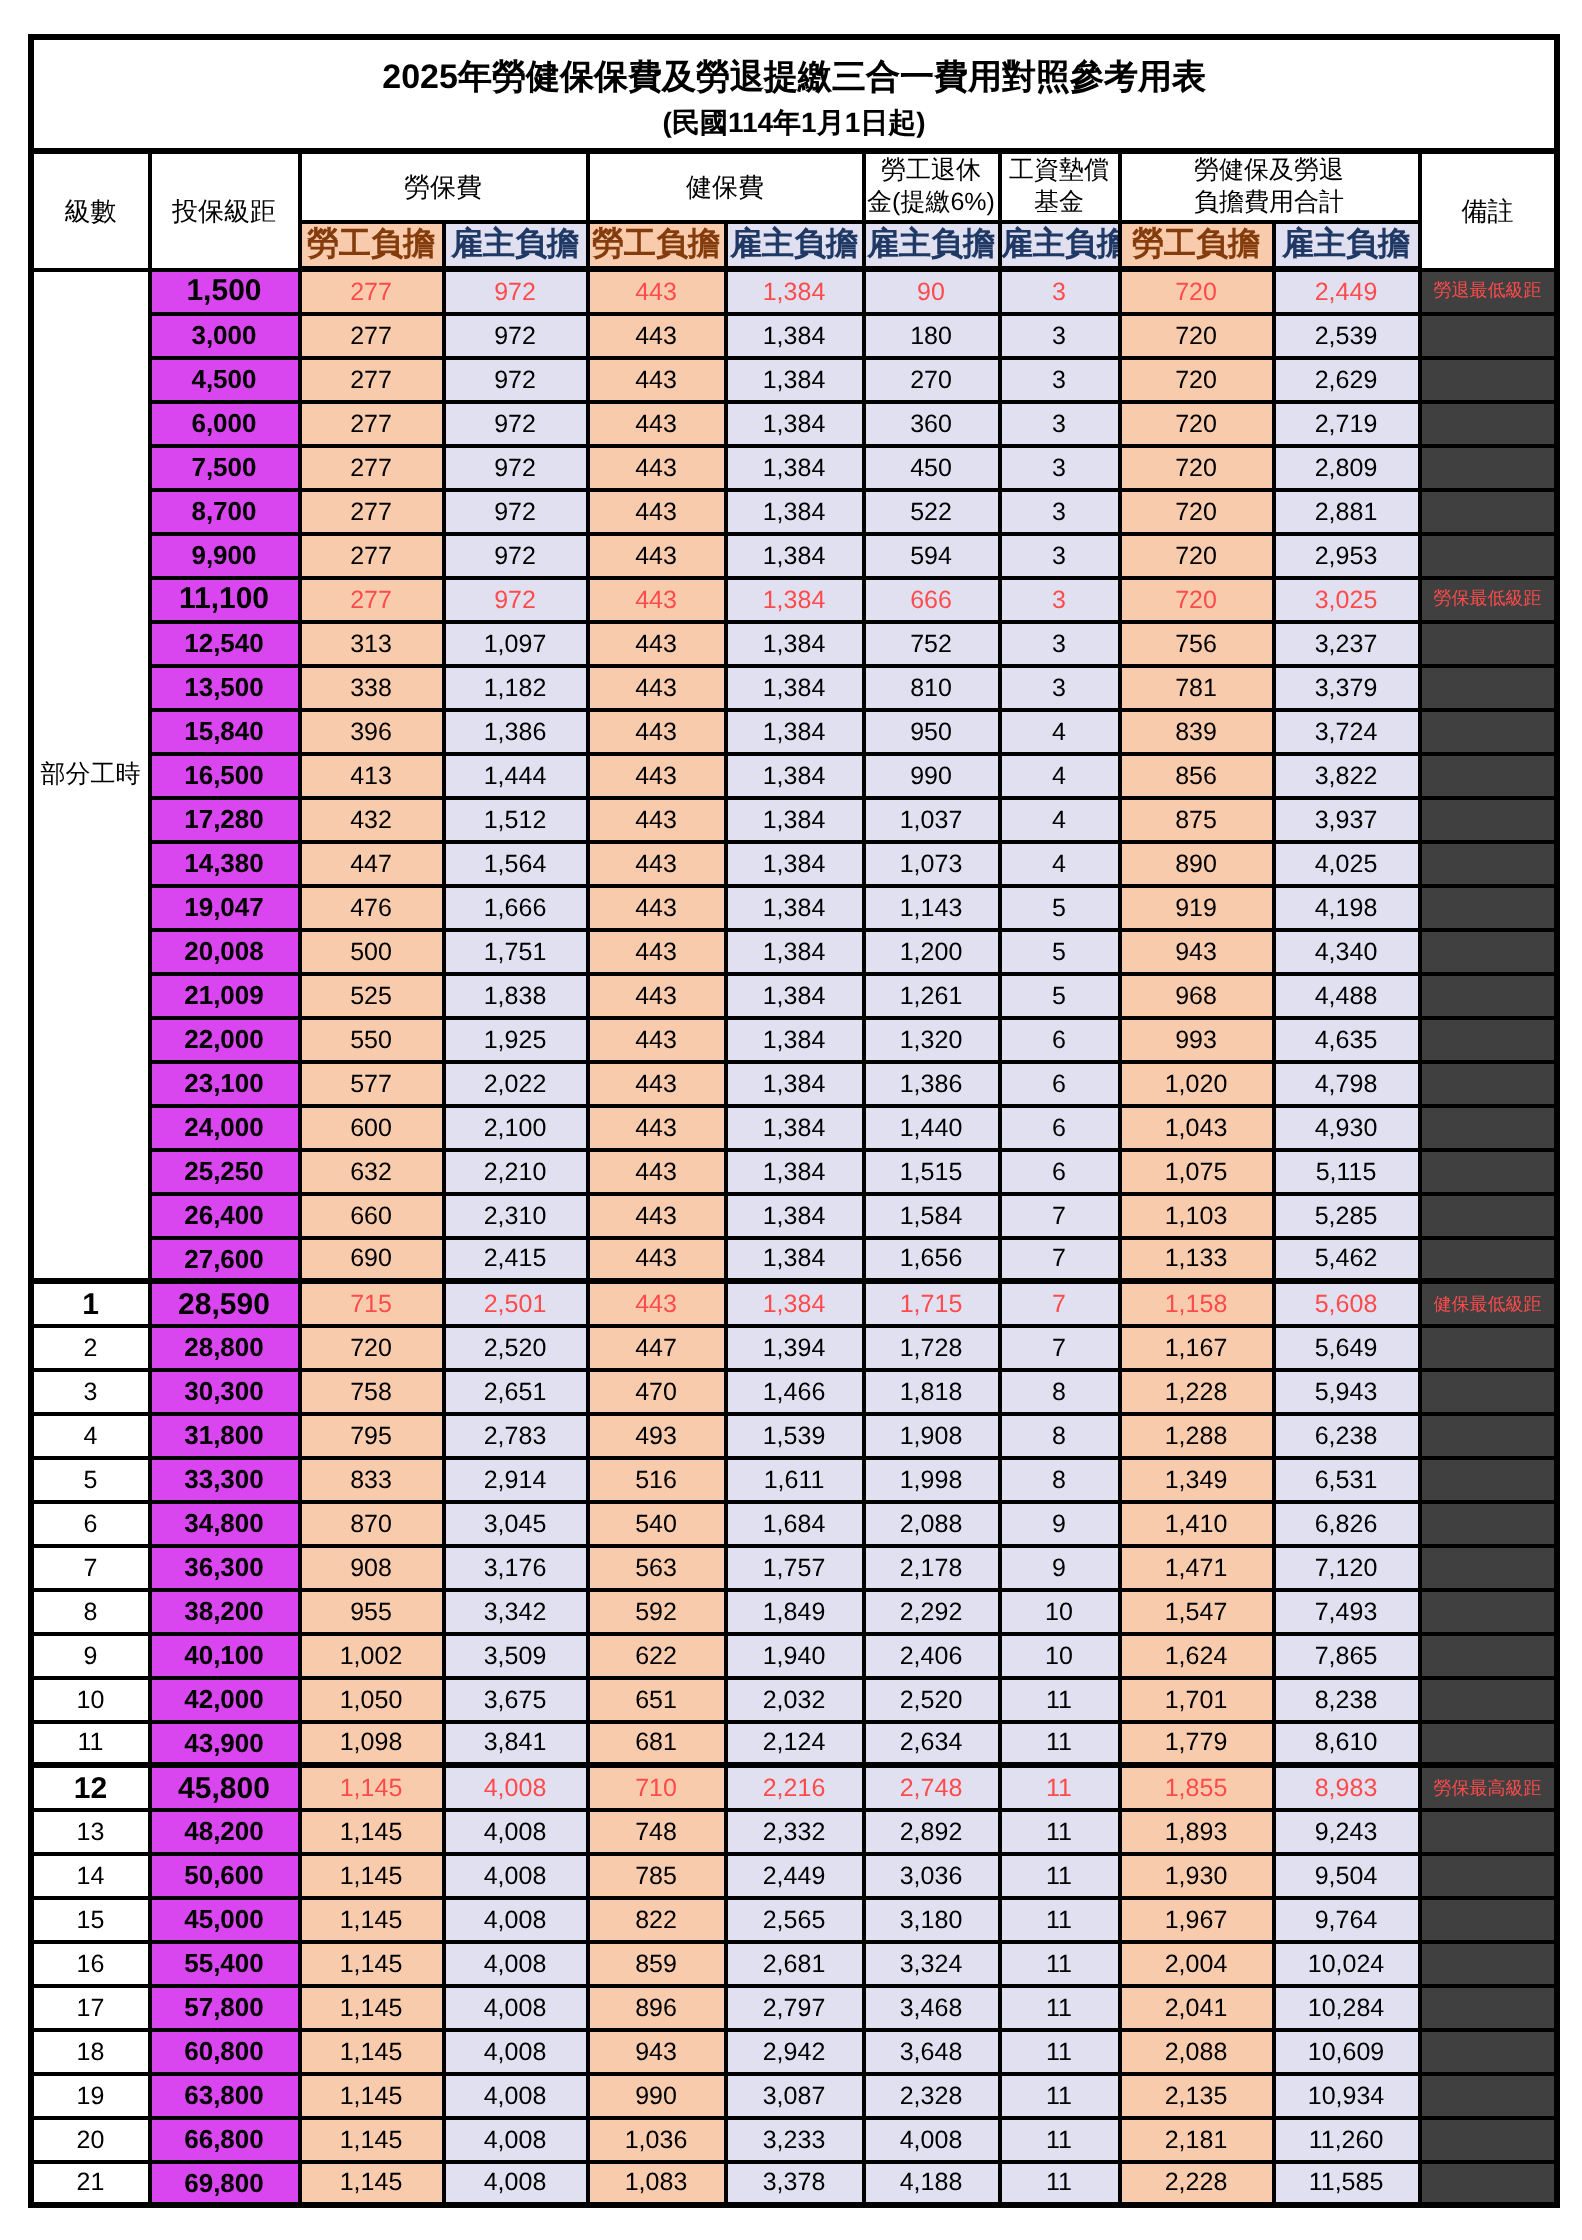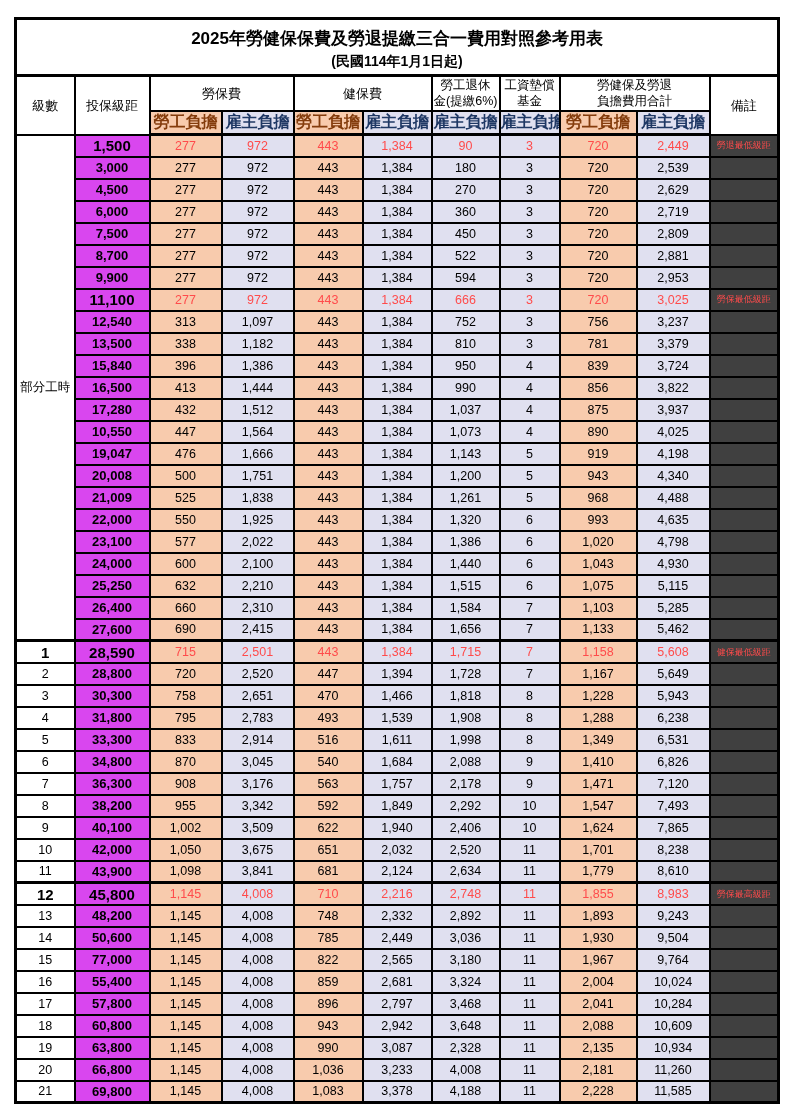--- a/index.html
+++ b/index.html
@@ -265,21 +265,21 @@
     <td class="fee c-emp">443</td>
     <td class="fee c-er">1,384</td>
     <td class="fee c-er">1,037</td>
     <td class="fee c-er">4</td>
     <td class="fee c-emp">875</td>
     <td class="fee c-er">3,937</td>
     <td class="fee note-cell"></td>
   </tr>
       <tr>
 
-    <td class="bracket-cell">10,550</td>
+    <td class="bracket-cell">14,380</td>
     <td class="fee c-emp">447</td>
     <td class="fee c-er">1,564</td>
     <td class="fee c-emp">443</td>
     <td class="fee c-er">1,384</td>
     <td class="fee c-er">1,073</td>
     <td class="fee c-er">4</td>
     <td class="fee c-emp">890</td>
     <td class="fee c-er">4,025</td>
     <td class="fee note-cell"></td>
   </tr>
@@ -577,21 +577,21 @@
     <td class="fee c-emp">785</td>
     <td class="fee c-er">2,449</td>
     <td class="fee c-er">3,036</td>
     <td class="fee c-er">11</td>
     <td class="fee c-emp">1,930</td>
     <td class="fee c-er">9,504</td>
     <td class="fee note-cell"></td>
   </tr>
       <tr>
     <td class="level-cell">15</td>
-    <td class="bracket-cell">77,000</td>
+    <td class="bracket-cell">45,000</td>
     <td class="fee c-emp">1,145</td>
     <td class="fee c-er">4,008</td>
     <td class="fee c-emp">822</td>
     <td class="fee c-er">2,565</td>
     <td class="fee c-er">3,180</td>
     <td class="fee c-er">11</td>
     <td class="fee c-emp">1,967</td>
     <td class="fee c-er">9,764</td>
     <td class="fee note-cell"></td>
   </tr>

